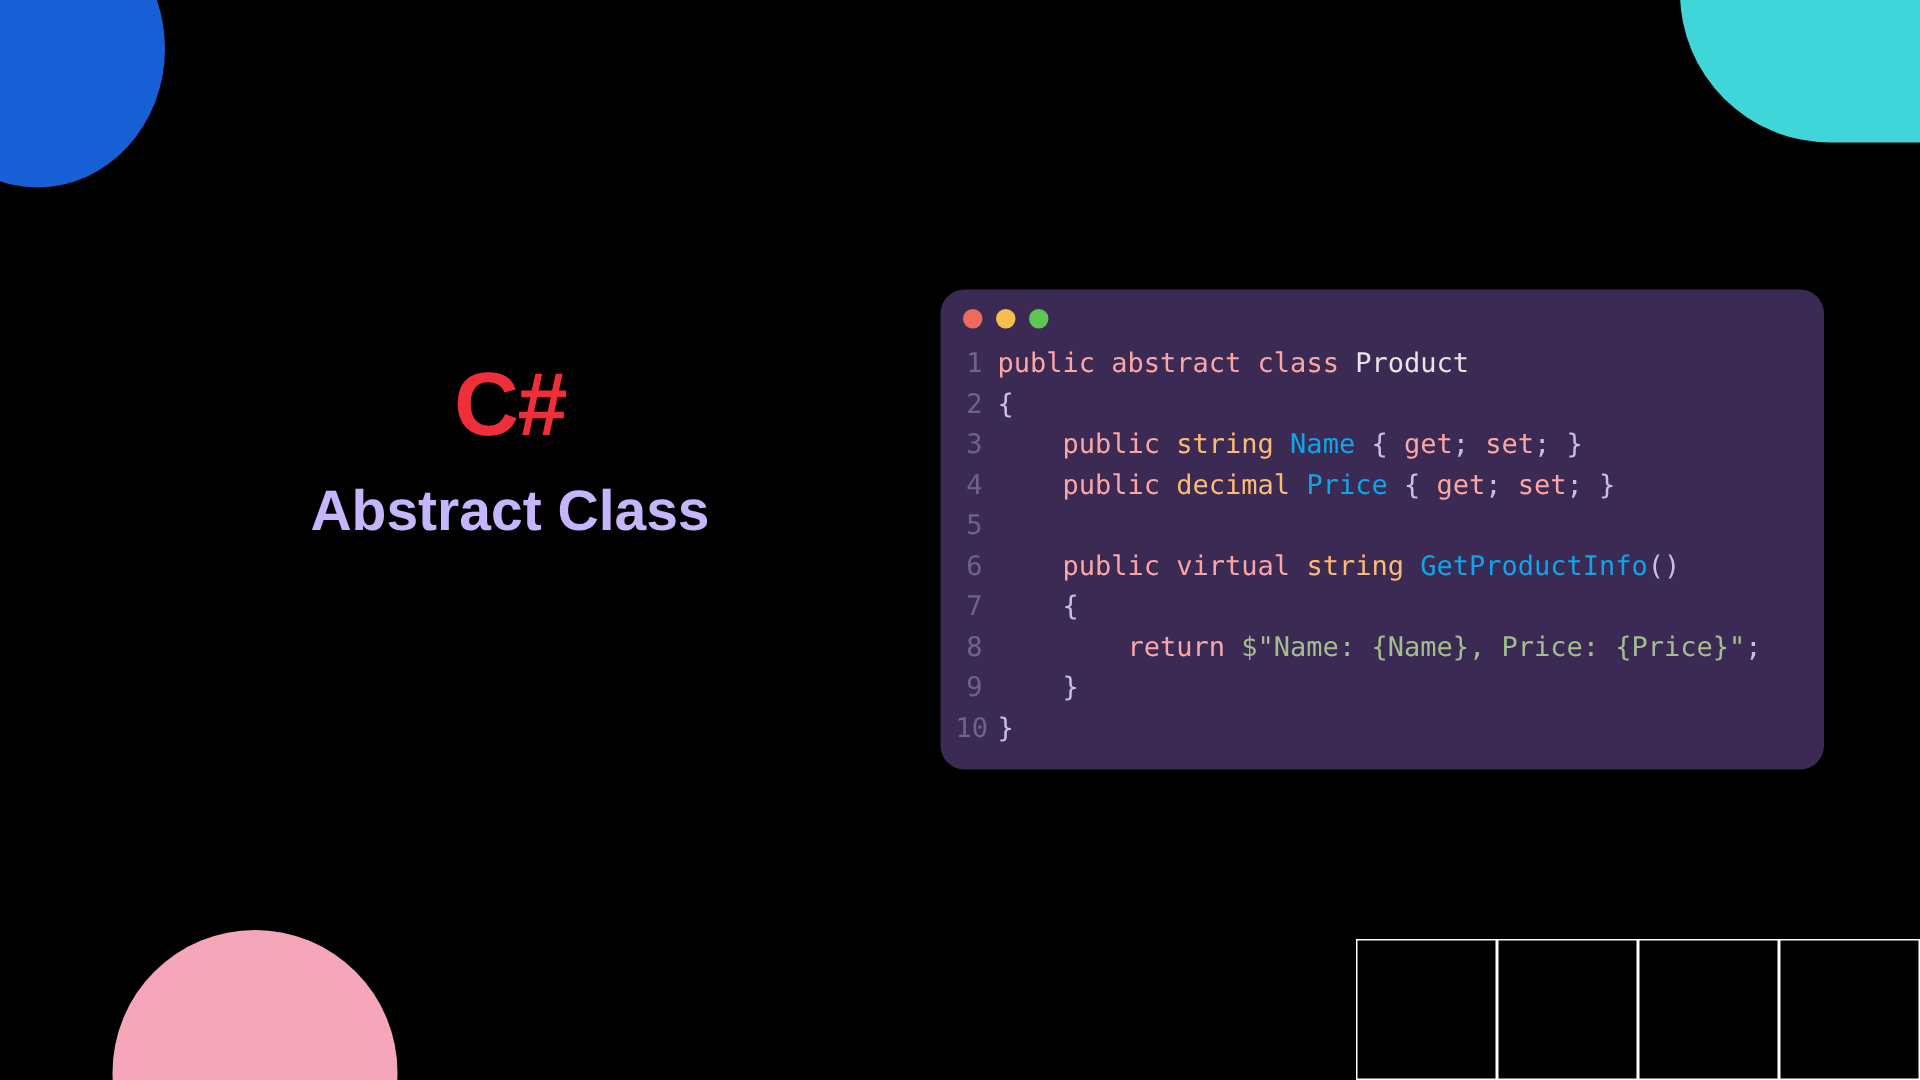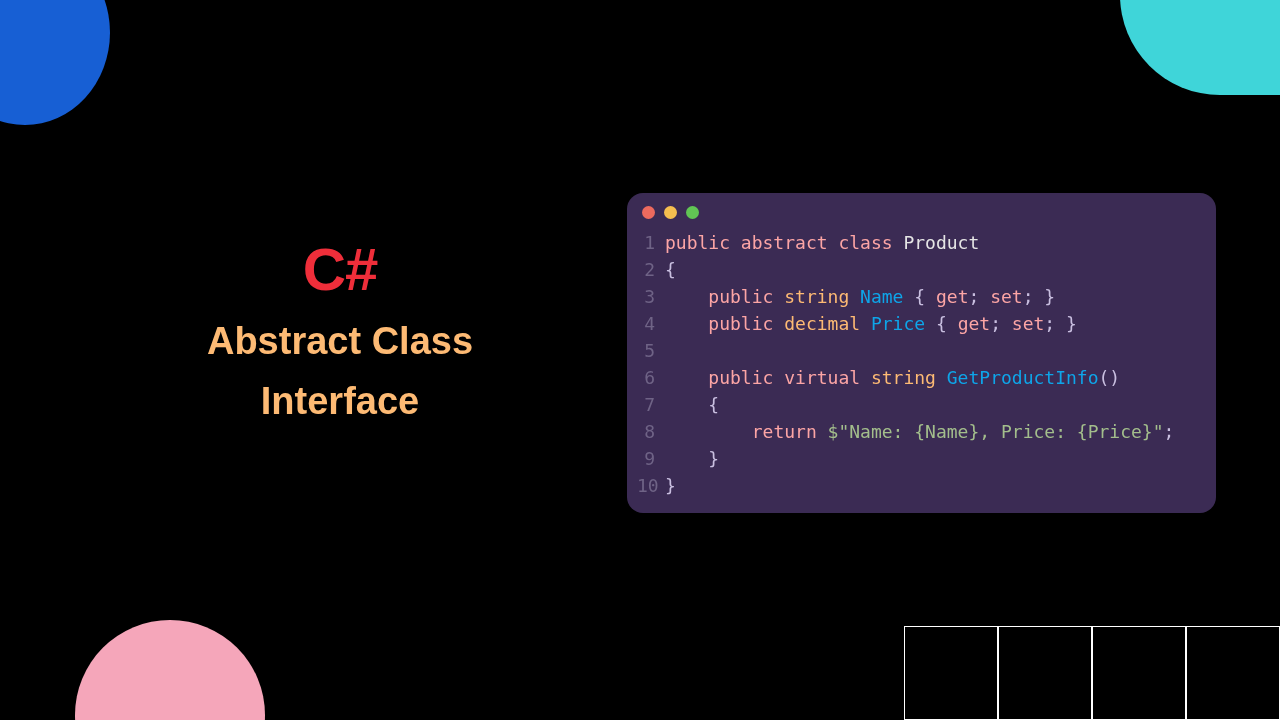--- a/index.html
+++ b/index.html
@@ -5,21 +5,21 @@
   * { margin: 0; padding: 0; box-sizing: border-box; }
   html, body { width: 1280px; height: 720px; overflow: hidden; background: #000; font-family: Arial, Helvetica, sans-serif; }
   .canvas { position: relative; width: 1280px; height: 720px; background: #000; }
   .shape-blue { position: absolute; top: -60px; left: -60px; width: 170px; height: 185px; background: #175fd4; border-radius: 50%; }
   .shape-cyan { position: absolute; top: -5px; right: 0; width: 160px; height: 100px; background: #3fd5d9; border-bottom-left-radius: 160px; }
   .shape-pink { position: absolute; bottom: -90px; left: 75px; width: 190px; height: 190px; background: #f5a6ba; border-radius: 50%; }
   .grid { position: absolute; bottom: 0; right: 0; display: grid; grid-template-columns: repeat(4, 94px); grid-template-rows: 94px; }
   .grid div { border: 1px solid #fff; }
   .title-block { position: absolute; left: 140px; top: 235px; width: 400px; text-align: center; }
   .title-logo { font-weight: 900; font-size: 60px; color: #ef2e3a; letter-spacing: -1px; font-family: "Arial Black", Arial, sans-serif; }
-  .title-line { font-weight: 900; font-size: 38px; color: #fdba74; margin-top: 18px; line-height: 1.05; font-family: "Arial Black", Arial, sans-serif; }
+  .title-line { font-weight: 900; font-size: 38px; color: #c4b5fd; margin-top: 18px; line-height: 1.05; font-family: "Arial Black", Arial, sans-serif; }
   .title-line + .title-line { margin-top: 20px; }
   .code-window { position: absolute; top: 193px; left: 627px; width: 589px; background: #3b2b54; border-radius: 16px; padding-bottom: 14px; }
   .code-titlebar { display: flex; align-items: center; gap: 9px; padding: 13px 15px 10px; }
   .tl-dot { width: 13px; height: 13px; border-radius: 50%; }
   .dot-red { background: #ed6a5e; }
   .dot-yellow { background: #f5be4f; }
   .dot-green { background: #61c554; }
   .code-body { font-family: "Menlo", "Consolas", monospace; font-size: 18px; line-height: 27px; padding: 0 12px 0 10px; white-space: pre; }
   .code-line { display: flex; }
   .lineno { width: 28px; text-align: right; color: #6f6386; padding-right: 10px; flex-shrink: 0; user-select: none; }
@@ -41,21 +41,20 @@
   <div class="grid">
     <div></div>
       <div></div>
       <div></div>
       <div></div>
   </div>
 
   <div class="title-block">
     <div class="title-logo">C#</div>
     <div class="title-line">Abstract Class</div>
-    <div class="title-line">Interface</div>
   </div>
 
   <div class="code-window">
     <div class="code-titlebar">
       <span class="tl-dot dot-red"></span>
       <span class="tl-dot dot-yellow"></span>
       <span class="tl-dot dot-green"></span>
     </div>
     <div class="code-body" id="code-body"><div class="code-line"><span class="lineno">1</span><span class="code-text"><span class="tok-keyword">public </span><span class="tok-keyword">abstract </span><span class="tok-keyword">class </span><span class="tok-class">Product</span></span></div><div class="code-line"><span class="lineno">2</span><span class="code-text"><span class="tok-punct">{</span></span></div><div class="code-line"><span class="lineno">3</span><span class="code-text"><span class="tok-punct">    </span><span class="tok-keyword">public </span><span class="tok-type">string </span><span class="tok-ident">Name </span><span class="tok-punct">{ </span><span class="tok-keyword">get</span><span class="tok-punct">; </span><span class="tok-keyword">set</span><span class="tok-punct">; }</span></span></div><div class="code-line"><span class="lineno">4</span><span class="code-text"><span class="tok-punct">    </span><span class="tok-keyword">public </span><span class="tok-type">decimal </span><span class="tok-ident">Price </span><span class="tok-punct">{ </span><span class="tok-keyword">get</span><span class="tok-punct">; </span><span class="tok-keyword">set</span><span class="tok-punct">; }</span></span></div><div class="code-line"><span class="lineno">5</span><span class="code-text">&nbsp;</span></div><div class="code-line"><span class="lineno">6</span><span class="code-text"><span class="tok-punct">    </span><span class="tok-keyword">public </span><span class="tok-keyword">virtual </span><span class="tok-type">string </span><span class="tok-ident">GetProductInfo</span><span class="tok-punct">()</span></span></div><div class="code-line"><span class="lineno">7</span><span class="code-text"><span class="tok-punct">    {</span></span></div><div class="code-line"><span class="lineno">8</span><span class="code-text"><span class="tok-punct">        </span><span class="tok-keyword">return </span><span class="tok-string">$"Name: {Name}, Price: {Price}"</span><span class="tok-punct">;</span></span></div><div class="code-line"><span class="lineno">9</span><span class="code-text"><span class="tok-punct">    }</span></span></div><div class="code-line"><span class="lineno">10</span><span class="code-text"><span class="tok-punct">}</span></span></div></div>
   </div>

